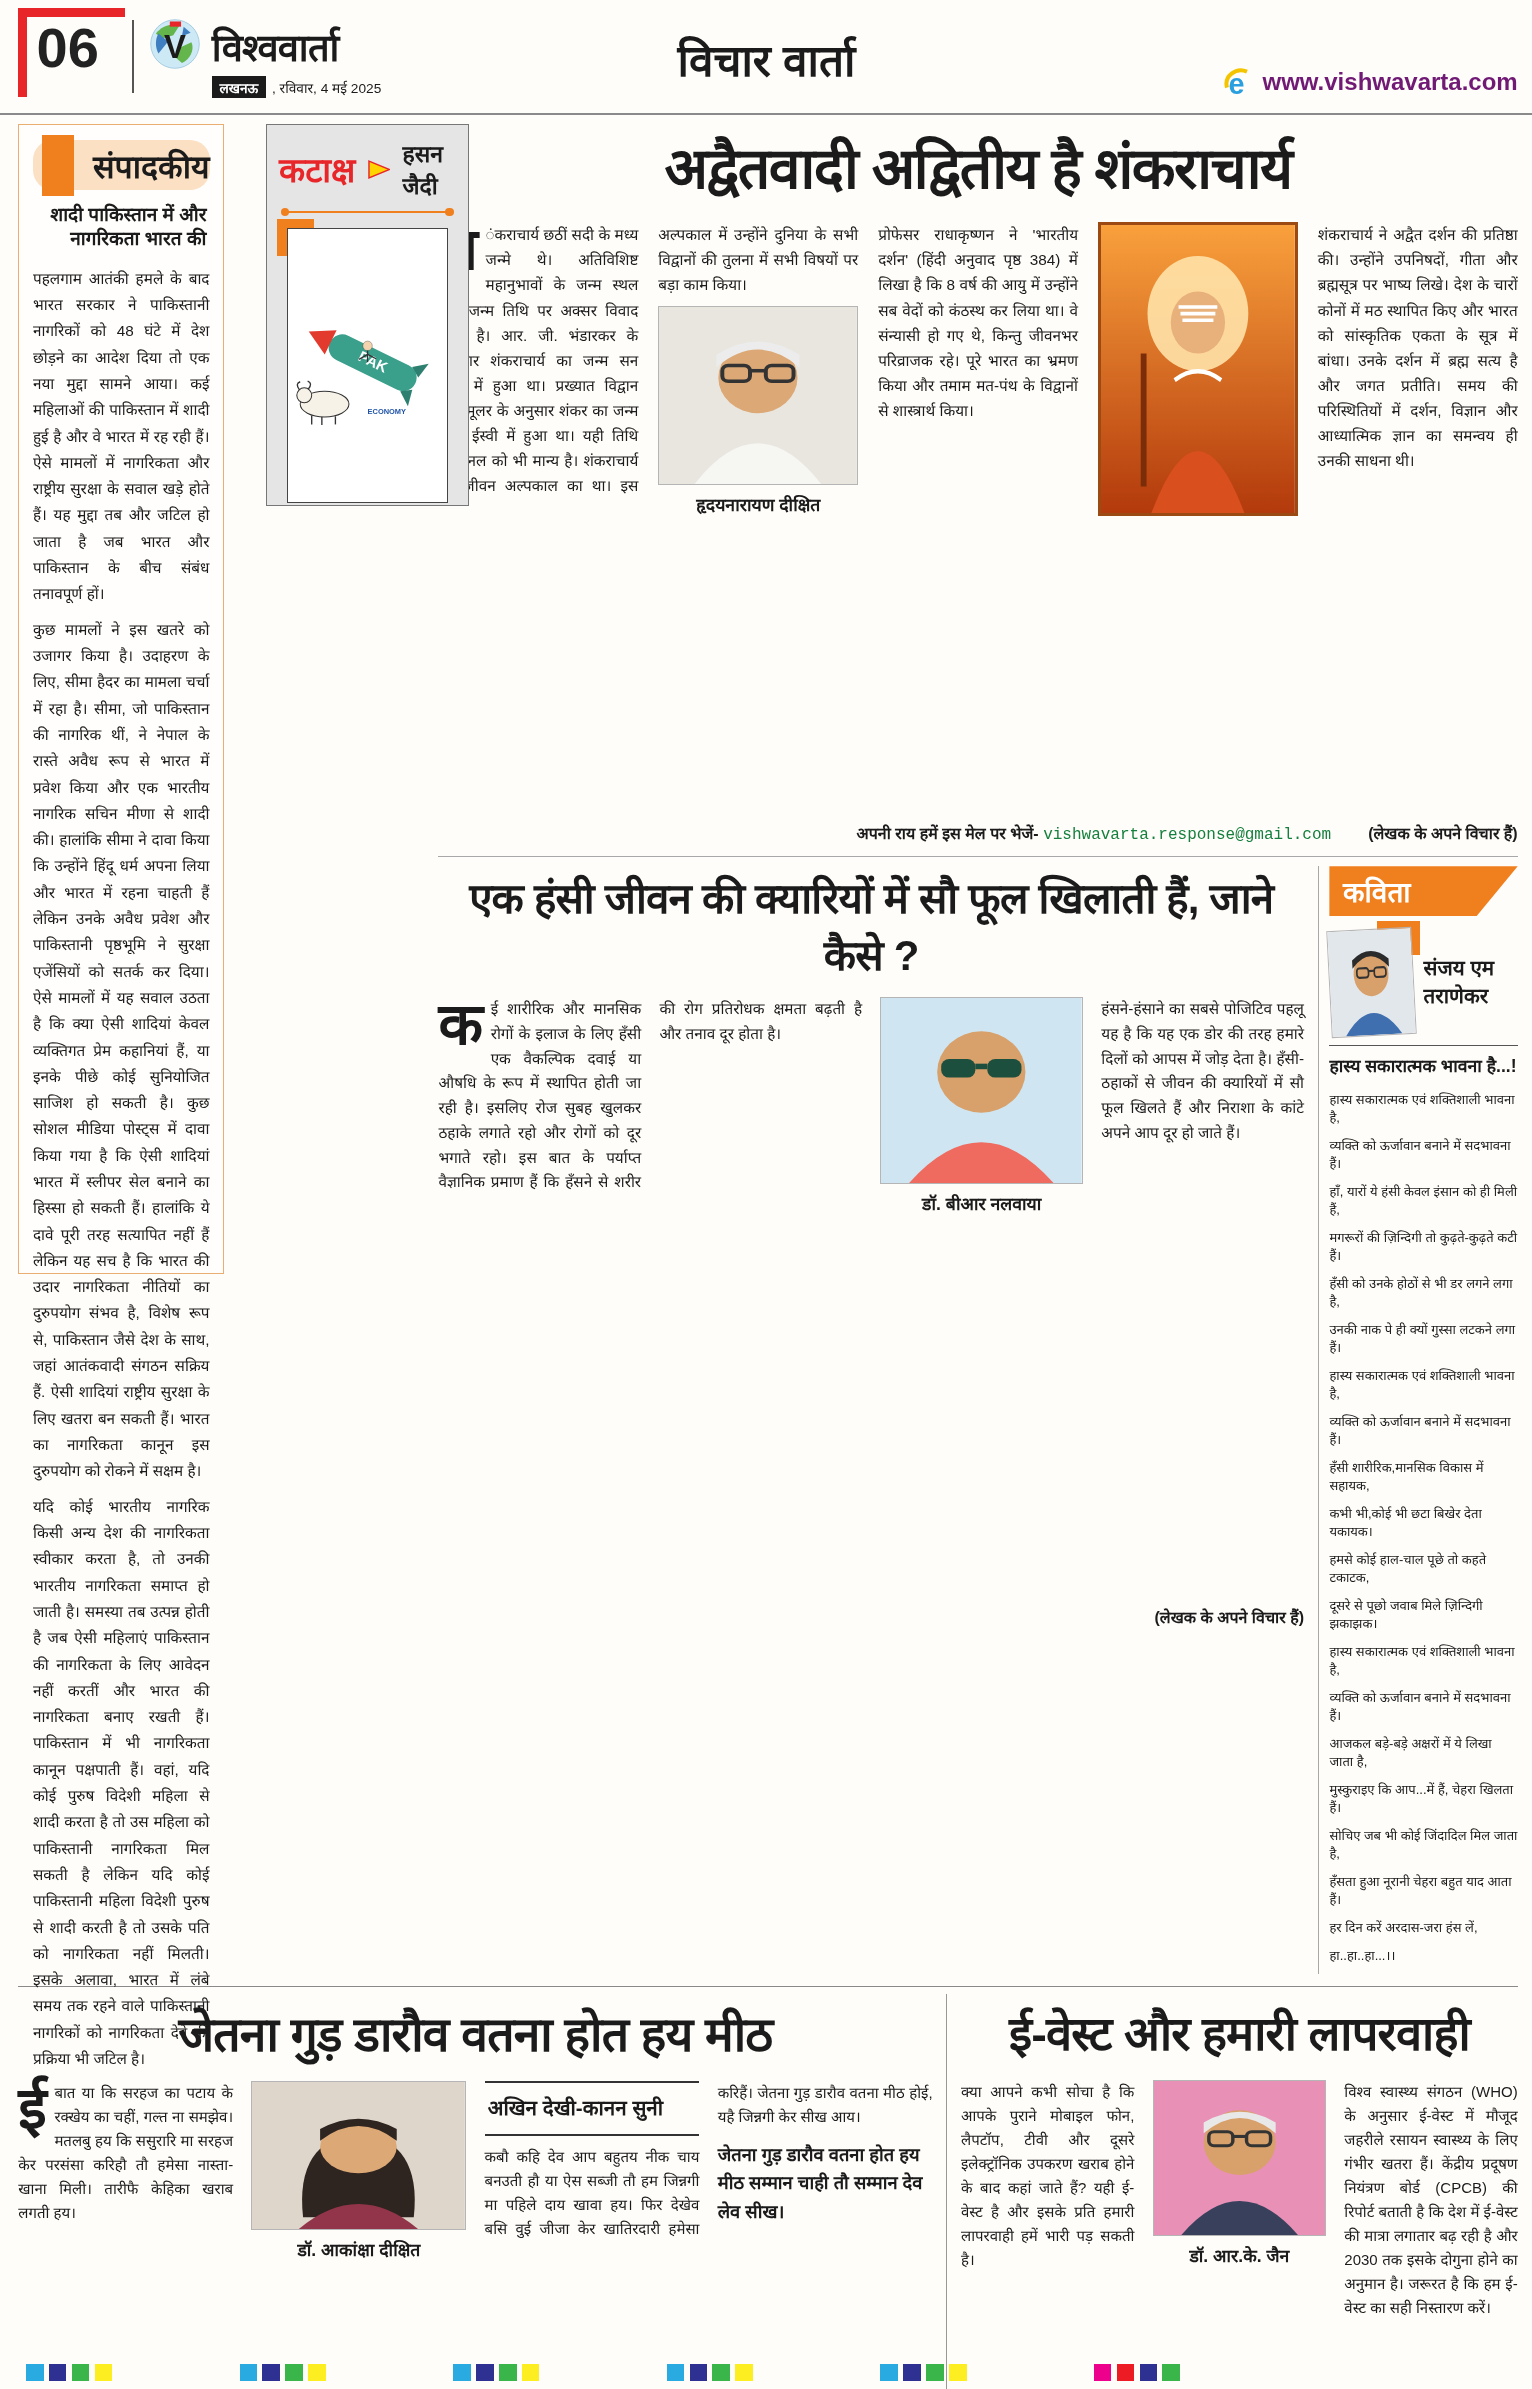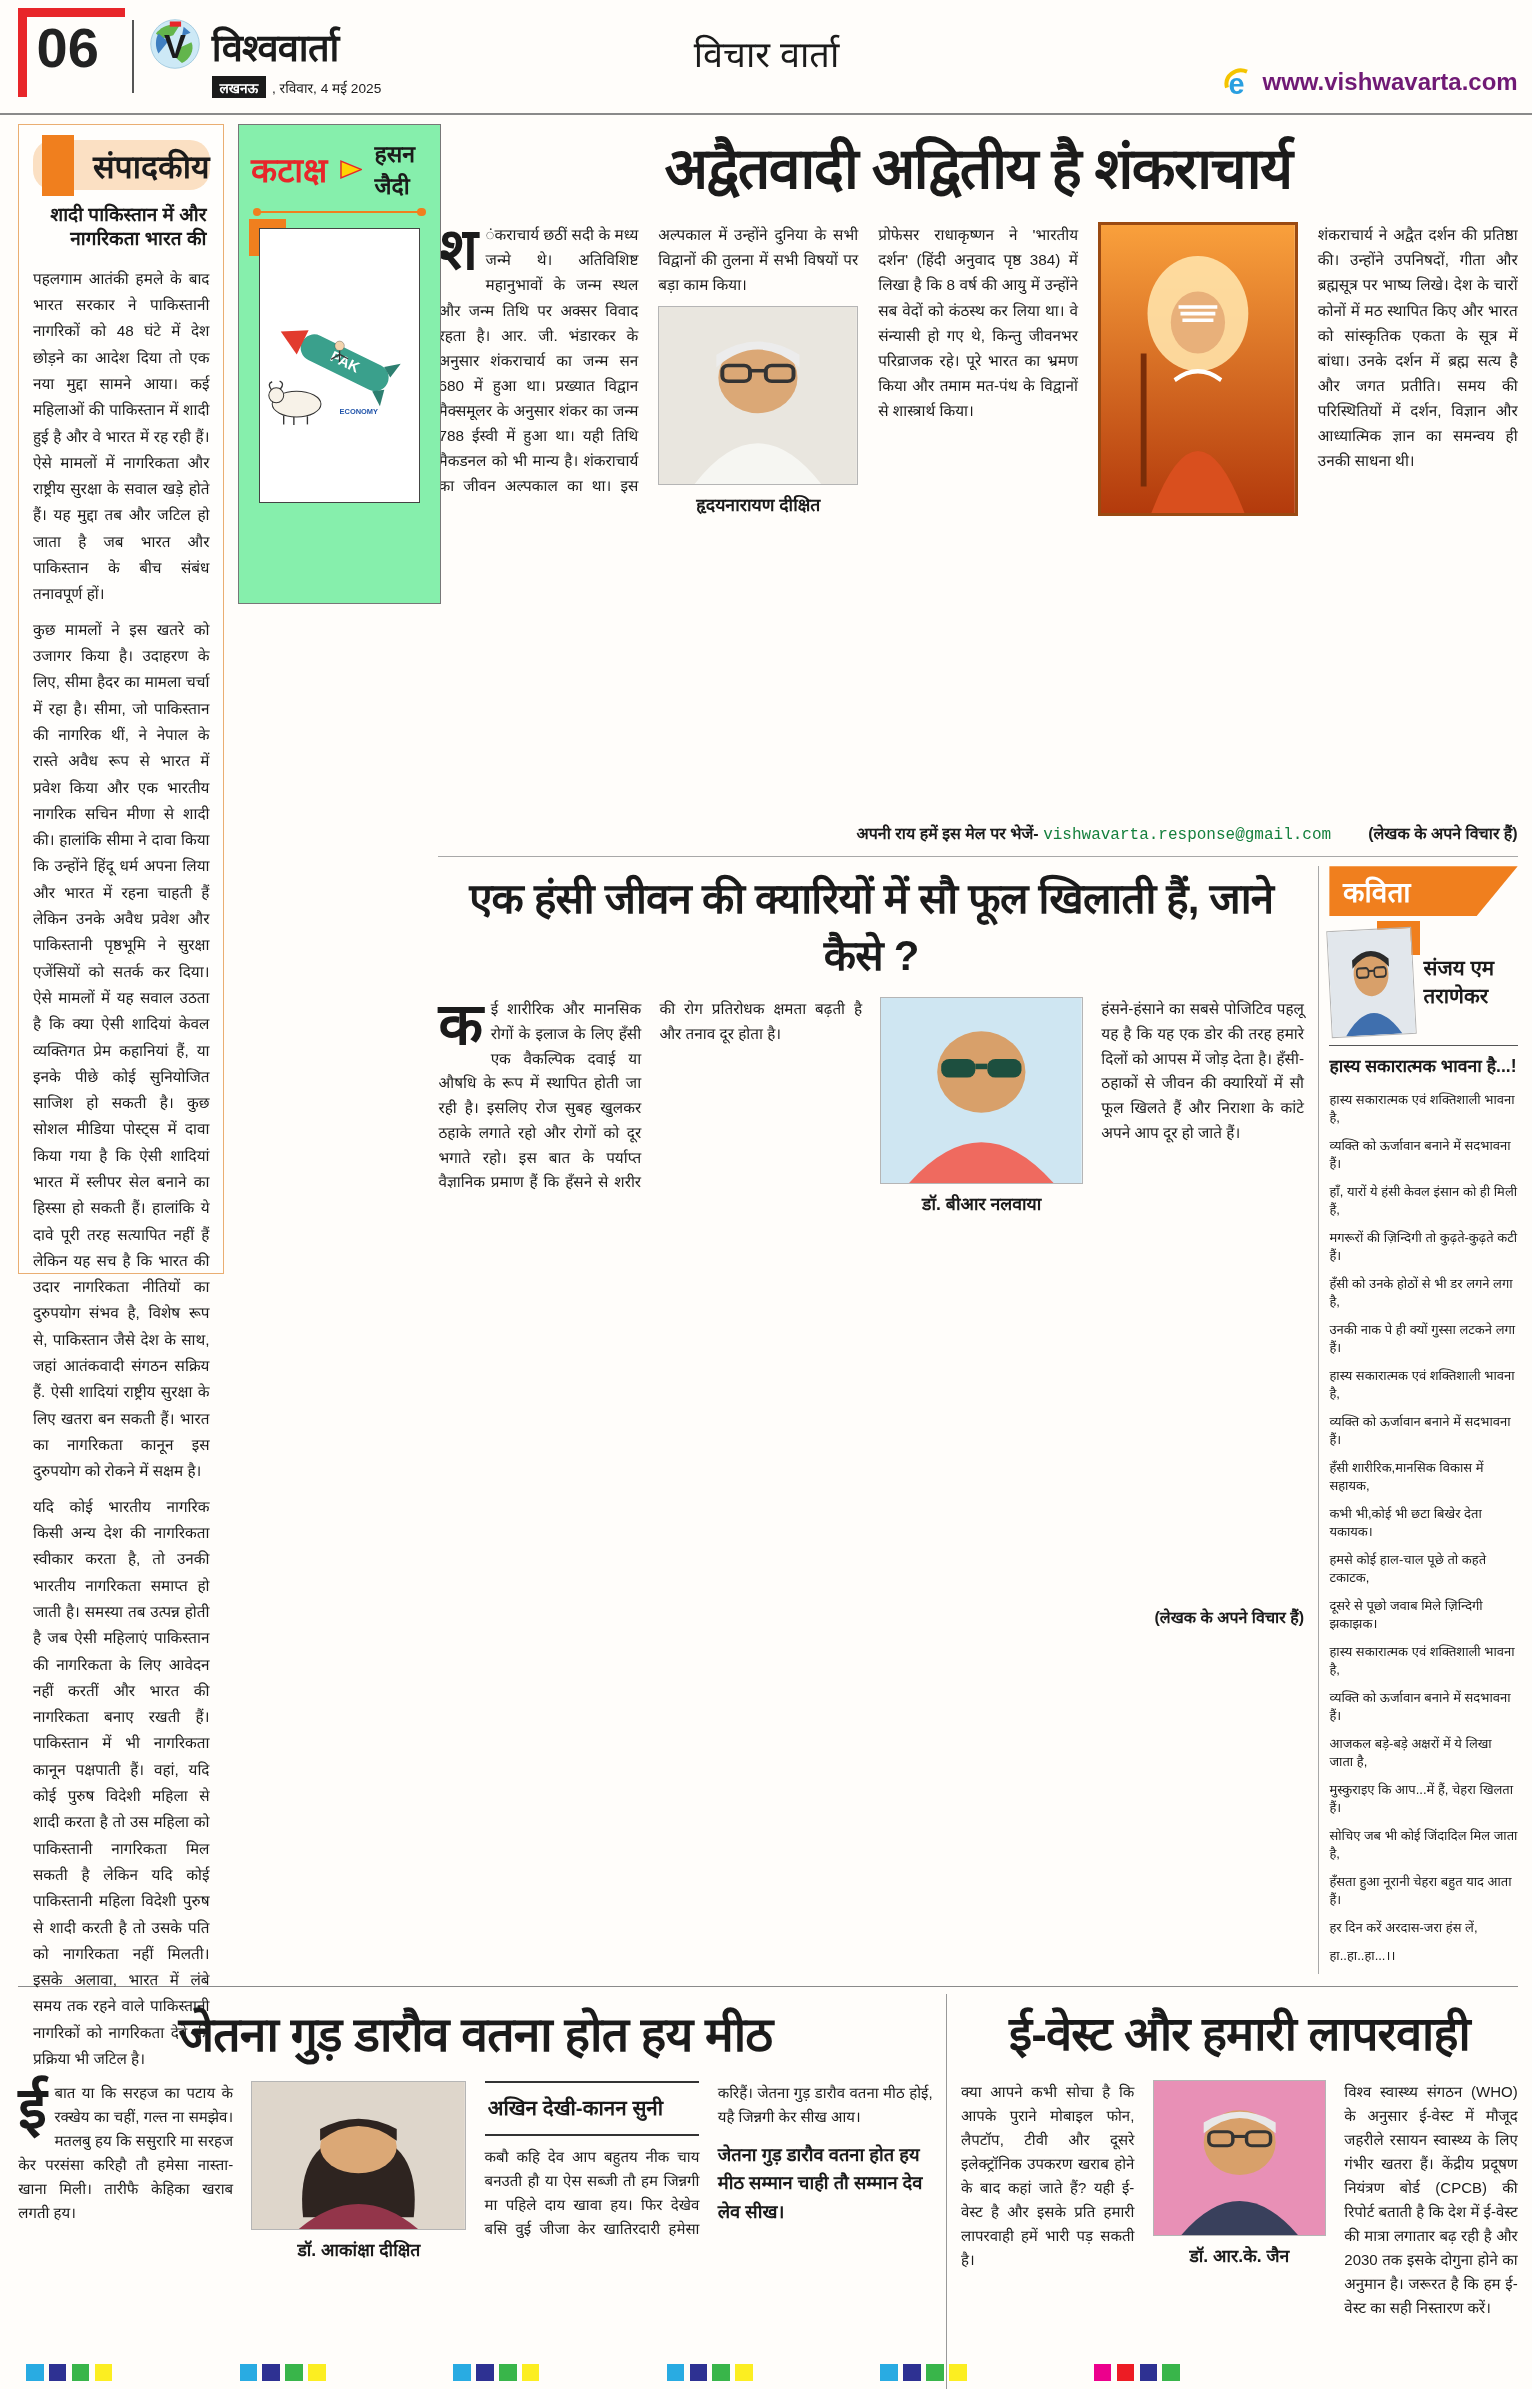--- a/index.html
+++ b/index.html
@@ -14,37 +14,37 @@
   .pageno-wrap{border-top:9.2px solid #e8262a;border-left:9.2px solid #e8262a;
     padding:3.1px 26px 0 9.2px;height:89px;}
   .pageno{font-size:56px;font-weight:800;line-height:1;color:#222;}
   .vline{width:1.5px;background:#555;height:73px;margin:12.2px 15.3px 0 7.6px;flex:none;}
   .logo{margin-top:10.7px;flex:none;}
   .mast-stack{margin:12.2px 0 0 10.7px;}
   .mast-title{font-size:38px;font-weight:800;letter-spacing:-0.8px;}
   .dateline{margin-top:4.6px;font-size:13.7px;display:flex;gap:6.1px;align-items:center;}
   .city-badge{background:#1b1b1b;color:#fff;padding:1.5px 7.6px;font-weight:700;}
   .section-title{position:absolute;left:50%;top:29px;transform:translateX(-50%);
-    font-size:36px;font-weight:400;}
+    font-size:44px;font-weight:700;}
   .site-wrap{margin-left:auto;margin-top:58px;display:flex;align-items:center;gap:7.6px;}
   .site{font-size:24px;font-weight:700;color:#701a75;}
   
   .content{display:flex;padding:9.2px 15.3px 0 18.3px;gap:12.2px;}
   .left-col{width:408px;flex:none;display:flex;flex-direction:row;gap:13.7px;}
   .right-col{flex:1;min-width:0;}
   .editorial{border:1.5px solid #eaae72;height:1150px;padding:12.2px 13.7px;background:#fffefc;}
   .ed-head{background:#fbe0c3;border-radius:20px;height:50px;display:flex;align-items:center;
     position:relative;margin:3.1px 0 12.2px;}
   .ed-tab{width:32px;height:61px;background:#f07f1e;position:absolute;left:9.2px;top:-5.3px;}
   .ed-label{margin-left:60px;font-size:32px;font-weight:800;}
   .ed-headline{font-size:19px;font-weight:800;text-align:right;margin:9.2px 3.1px 13.7px;line-height:1.3;}
   .ed-body{font-size:15.3px;line-height:1.72;text-align:justify;}
   .ed-body p{margin-bottom:9.2px;}
   
-  .satire{border:1.5px solid #777;height:480px;padding:9.2px 12.2px;position:relative;background:#86efac;}
+  .satire{border:1.5px solid #777;height:382px;padding:9.2px 12.2px;position:relative;background:#e5e5e5;margin-left:28px;}
   .satire-head{display:flex;align-items:center;gap:12.2px;margin-top:3.1px;}
   .satire-label{color:#e8262a;font-size:34px;font-weight:800;}
   .satire-author{font-size:23px;font-weight:800;}
   .satire-rule{height:2.3px;background:#f07f1e;margin:9.2px 3.1px 15.3px;position:relative;}
   .satire-rule::before,.satire-rule::after{content:"";position:absolute;top:-3.1px;width:8.4px;height:8.4px;
     border-radius:50%;background:#f07f1e;}
   .satire-rule::before{left:-1.5px;} .satire-rule::after{right:-1.5px;}
   .cartoon-wrap{position:relative;margin:3.1px 7.6px;}
   .cartoon-corner{position:absolute;left:-9.2px;top:-9.2px;width:37px;height:37px;background:#f07f1e;}
   .cartoon{position:relative;border:1.5px solid #444;height:275px;background:#fff;}

